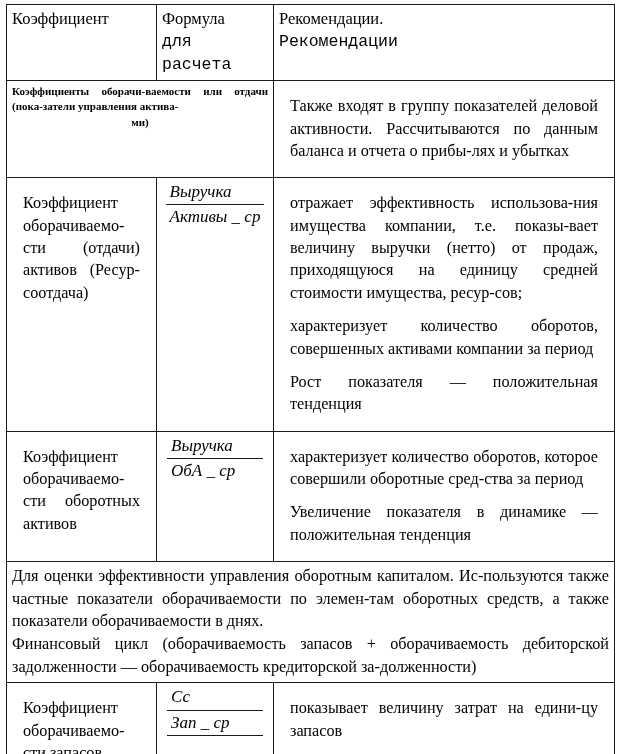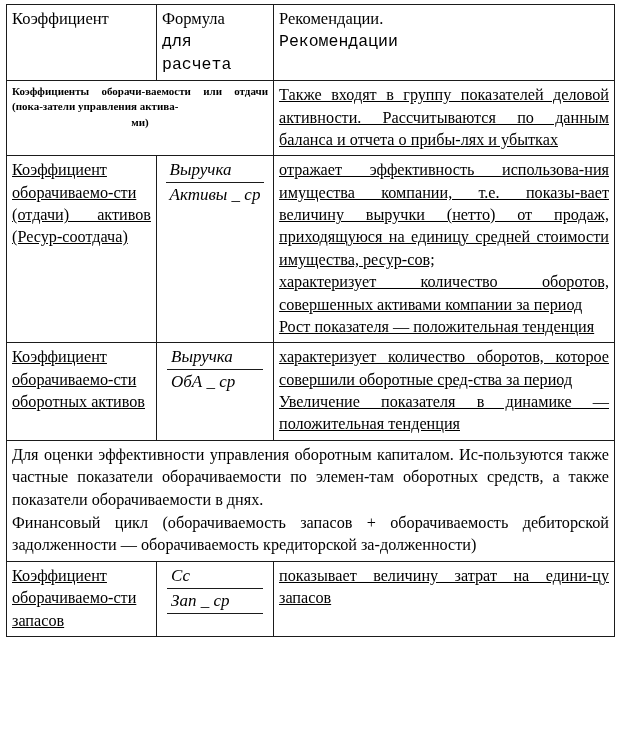--- a/index.html
+++ b/index.html
@@ -54,22 +54,21 @@
 
   
   .cell-text {
     font-size: 16.2px;
     line-height: 1.38;
     text-align: justify;
     text-justify: inter-word;
     hyphens: manual;
   }
   .cell-text p {
-    margin: 0;
-    text-decoration: underline;
+    margin: 11px;
   }
   .cell-text p.last {
     text-align-last: left;
   }
 
   
   .group-title {
     font-weight: bold;
     font-size: 11px;
     line-height: 1.38;

